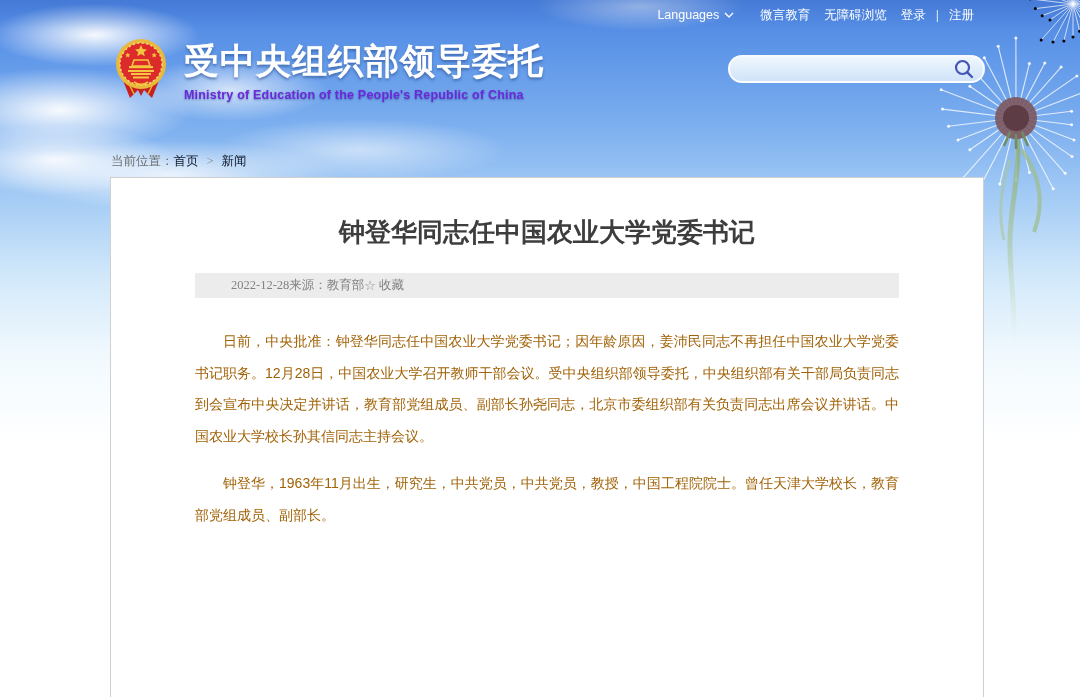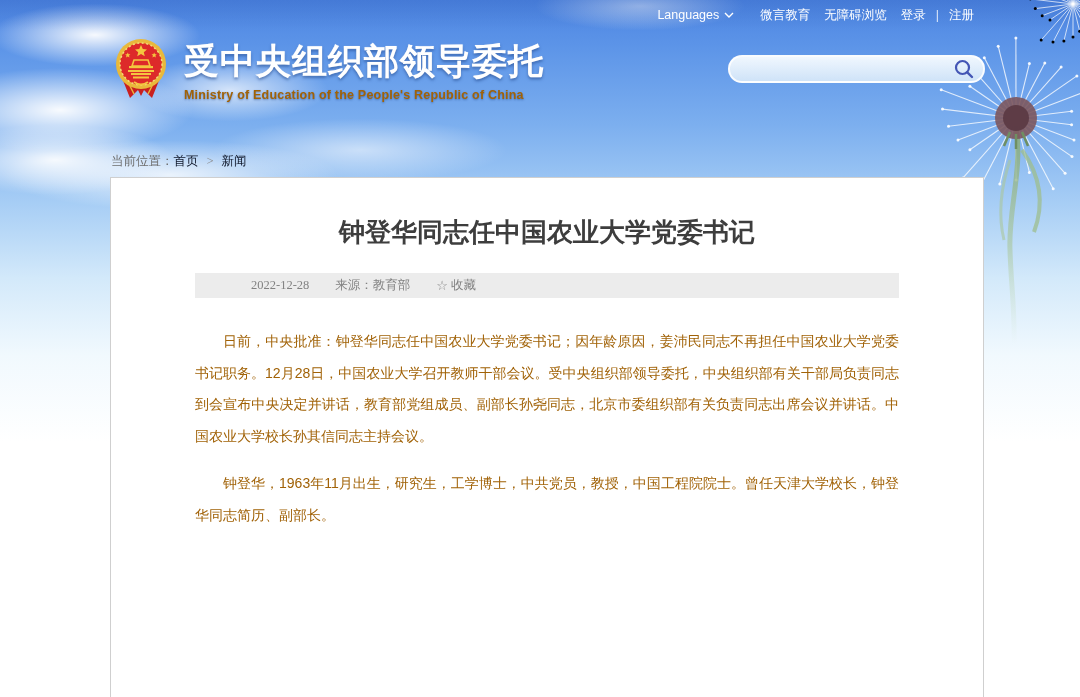--- a/index.html
+++ b/index.html
@@ -34,21 +34,21 @@
     display:flex; align-items:center; gap:14px; color:#fff; font-size:12.5px; }
   .topbar a, .topbar .lang { color:#fff; text-decoration:none; cursor:pointer; display:flex; align-items:center; gap:5px; }
   .topbar .lang { margin-right:12px; }
   .topbar .sep { opacity:.8; margin:0 -4px; }
 
   
   .brand { position:absolute; left:114px; top:38px; display:flex; align-items:flex-start; z-index:5; }
   .emblem { width:54px; height:62px; margin-right:16px; }
   .site-title { font-size:35px; font-weight:bold; color:#fff; letter-spacing:1px;
     text-shadow:0 2px 3px rgba(25,62,130,.55), 0 0 1px rgba(255,255,255,.6); }
-  .site-subtitle { margin-top:3px; font-size:12.5px; font-weight:bold; color:#a16207;
+  .site-subtitle { margin-top:3px; font-size:12.5px; font-weight:bold; color:#6d28d9;
     text-shadow:0 1px 2px rgba(25,62,130,.5); letter-spacing:.2px; }
 
   
   .search { position:absolute; left:728px; top:55px; width:257px; height:28px; z-index:5;
     border:2px solid rgba(255,255,255,.85); border-radius:15px;
     background:linear-gradient(180deg,#f0f7fe,#cfe3f8); display:flex; align-items:center; }
   .search input { flex:1; height:100%; border:none; outline:none; background:transparent;
     padding:0 10px 0 14px; font-size:13px; color:#335; }
   .search button { border:none; background:transparent; cursor:pointer; padding:0 8px 0 0; display:flex; align-items:center; }
 
@@ -56,21 +56,21 @@
   .breadcrumb { position:absolute; left:111px; top:153px; z-index:5; font-size:12.5px; color:#6e6e6e;
     font-family:"Liberation Serif","DejaVu Serif",serif; }
   .breadcrumb a { color:#0f172a; text-decoration:none; cursor:pointer; }
   .breadcrumb .bc-sep { margin:0 8px; color:#8a8a8a; }
 
   
   .card { position:absolute; left:110px; top:177px; width:874px; height:520px; z-index:4;
     background:#fff; border:1px solid #cfcfcf; border-bottom:none; padding:0 84px; }
   .card h1 { margin-top:40px; font-size:26px; line-height:29px; text-align:center; color:#3d3d3d; font-weight:bold; }
   .meta { margin-top:26px; margin-bottom:28px; height:25px; background:#ececec;
-    display:flex; align-items:center; padding-left:56px; gap:26px;
+    display:flex; align-items:center; padding-left:36px; 
     font-family:"Liberation Serif","DejaVu Serif",serif; font-size:12.5px; color:#828282; }
   .meta .fav { display:flex; align-items:center; gap:3px; cursor:pointer; }
   .meta .star { font-size:13px; color:#8a8a8a; }
   .card p { font-size:14px; line-height:31.6px; color:#a16207; text-indent:2em;
     margin:16px 0; text-align:justify; }
   .card h2 { margin:26px 0 28px; font-size:17px; line-height:24px; text-align:center; color:#3d3d3d; font-weight:bold; }
 </style>
 </head>
 <body>
 
@@ -257,16 +257,16 @@
     <h1>钟登华同志任中国农业大学党委书记</h1>
     <div class="meta">
       <span>2022-12-28</span>
       <span>来源：教育部</span>
       <span class="fav">
         <span class="star">☆</span>
         <span>收藏</span>
       </span>
     </div>
     <p>日前，中央批准：钟登华同志任中国农业大学党委书记；因年龄原因，姜沛民同志不再担任中国农业大学党委书记职务。12月28日，中国农业大学召开教师干部会议。受中央组织部领导委托，中央组织部有关干部局负责同志到会宣布中央决定并讲话，教育部党组成员、副部长孙尧同志，北京市委组织部有关负责同志出席会议并讲话。中国农业大学校长孙其信同志主持会议。</p>
-    <p>钟登华，1963年11月出生，研究生，工学博士，中共党员，教授，中国工程院院士。曾任天津大学校长，钟登华同志简历、副部长。</p>
+    <p>钟登华，1963年11月出生，研究生，中共党员，中共党员，教授，中国工程院院士。曾任天津大学校长，教育部党组成员、副部长。</p>
   </div>
 
 </div>
 
 </body></html>

